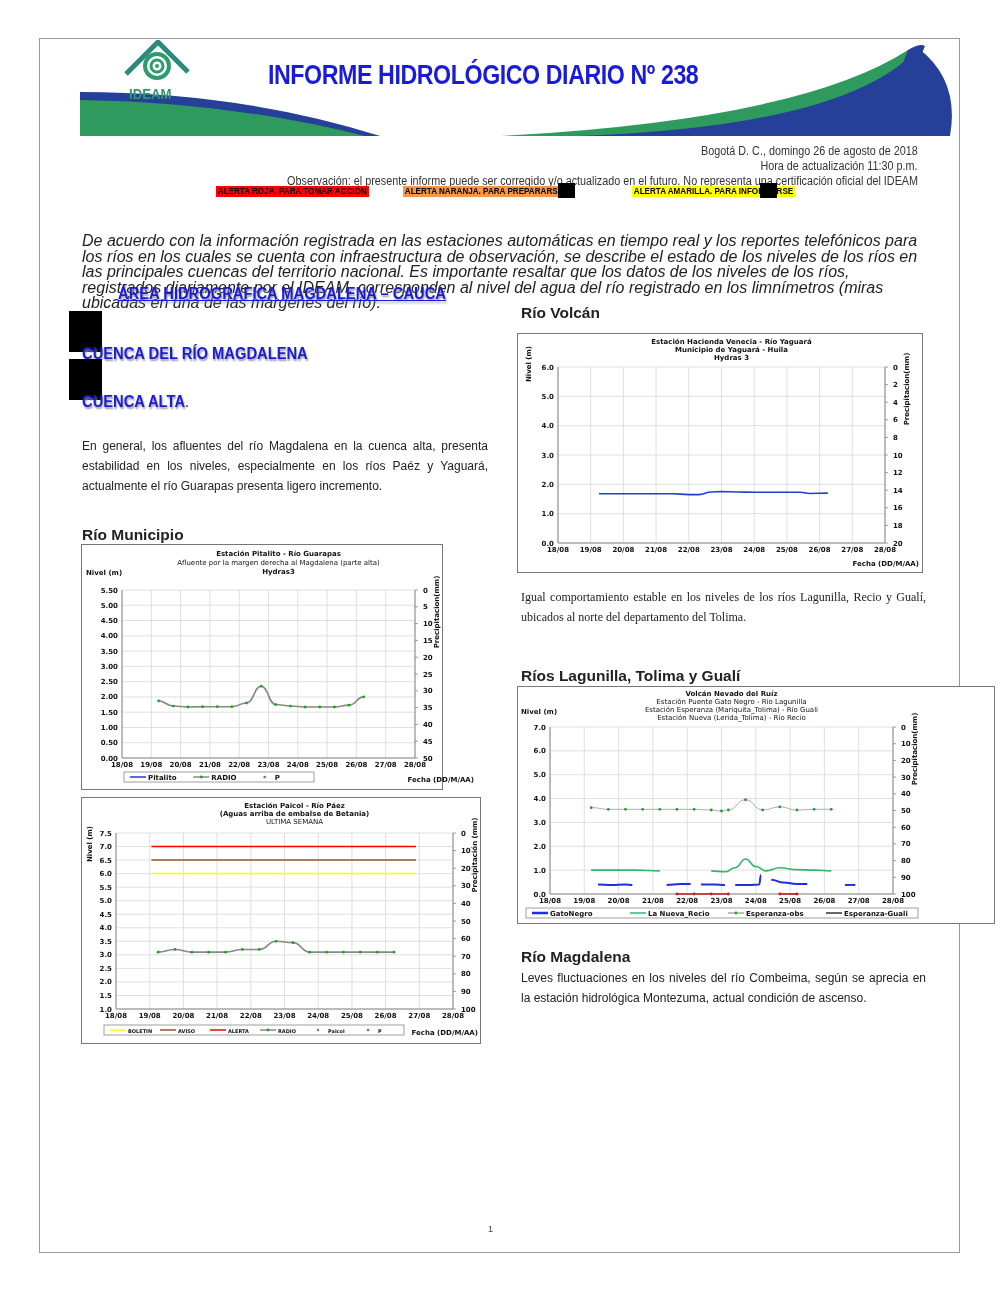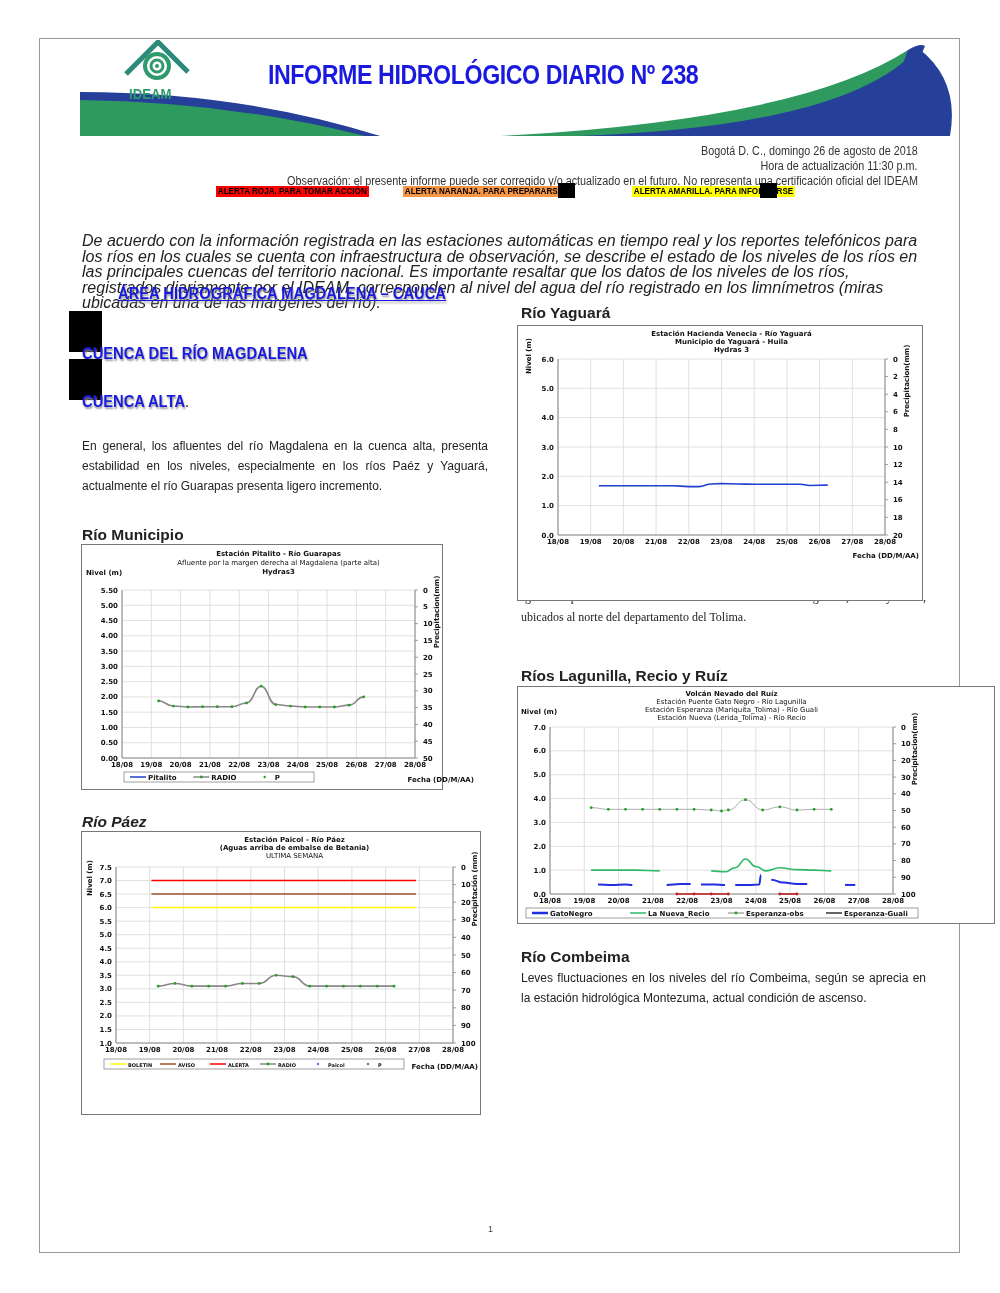--- a/index.html
+++ b/index.html
@@ -62,24 +62,24 @@
 <div class="blk" style="left:69px;top:311px;width:33px;height:41px;"></div>
 <div class="h-cuenca" style="top:345px;">CUENCA DEL RÍO MAGDALENA</div>
 <div class="blk" style="left:69px;top:359px;width:33px;height:41px;"></div>
 <div class="h-cuenca" style="top:393px;">
   <span>CUENCA ALTA</span><span style="color:#222;text-shadow:none;font-weight:normal;">.</span>
 </div>
 
 <div class="para" style="left:82px;top:436px;width:406px;">En general, los afluentes del río Magdalena en la cuenca alta, presenta estabilidad en los niveles, especialmente en los ríos Paéz y Yaguará, actualmente el río Guarapas presenta ligero incremento.</div>
 <div class="sub" style="left:82px;top:526px;">Río Municipio</div>
 <div class="sub" style="left:82px;top:813px;font-style:italic;">Río Páez</div>
-<div class="sub" style="left:521px;top:304px;">Río Yaguará</div>
+<div class="sub" style="left:521px;top:304px;">Río Volcán</div>
 <div class="para" style="left:521px;top:587px;width:405px;font-family:Liberation Serif, serif;">Igual comportamiento estable en los niveles de los ríos Lagunilla, Recio y Gualí, ubicados al norte del departamento del Tolima.</div>
-<div class="sub" style="left:521px;top:667px;">Ríos Lagunilla, Recio y Ruíz</div>
-<div class="sub" style="left:521px;top:948px;">Río Combeima</div>
+<div class="sub" style="left:521px;top:667px;">Ríos Lagunilla, Tolima y Gualí</div>
+<div class="sub" style="left:521px;top:948px;">Río Magdalena</div>
 <div class="para" style="left:521px;top:968px;width:405px;">Leves fluctuaciones en los niveles del río Combeima, según se aprecia en la estación hidrológica Montezuma, actual condición de ascenso.</div>
 
 <div class="chartbox" style="left:81px;top:544px;width:362px;height:246px;">
   <svg width="398" height="246" id="svg-guarapas">
       <text x="196.5" y="11" text-anchor="middle" font-size="7" font-weight="bold" fill="#111">Estación Pitalito - Río Guarapas</text>
       <text x="196.5" y="20" text-anchor="middle" font-size="7" font-weight="normal" fill="#111">Afluente por la margen derecha al Magdalena (parte alta)</text>
       <text x="196.5" y="29" text-anchor="middle" font-size="7" font-weight="bold" fill="#111">Hydras3</text>
       <line x1="40" y1="45" x2="40" y2="213" stroke="#d8d8d8" stroke-width="0.8"></line>
       <text x="40" y="222" text-anchor="middle" font-size="7" font-weight="bold" fill="#111">18/08</text>
       <line x1="69.3" y1="45" x2="69.3" y2="213" stroke="#d8d8d8" stroke-width="0.8"></line>
@@ -173,21 +173,21 @@
       <rect x="42" y="227" width="190" height="10" fill="#fff" stroke="#888" stroke-width="0.8"></rect>
       <line x1="48" y1="232" x2="64" y2="232" stroke="#1f3fd0" stroke-width="1.5"></line>
       <text x="66" y="234.5" font-size="7" font-weight="bold" fill="#111">Pitalito</text>
       <line x1="111.33333333333334" y1="232" x2="127.33333333333334" y2="232" stroke="#888888" stroke-width="1.5"></line>
       <circle cx="119.33333333333334" cy="232" r="1.4" fill="#22a022"></circle>
       <text x="129.33333333333334" y="234.5" font-size="7" font-weight="bold" fill="#111">RADIO</text>
       <circle cx="182.66666666666669" cy="232" r="1.2" fill="#22a022"></circle>
       <text x="192.66666666666669" y="234.5" font-size="7" font-weight="bold" fill="#111">P</text>
     </svg>
 </div>
-<div class="chartbox" style="left:81px;top:831px;width:400px;height:284px;">
+<div class="chartbox" style="left:81px;top:797px;width:400px;height:247px;">
   <svg width="400" height="247" id="svg-paez">
       <text x="212.5" y="10" text-anchor="middle" font-size="7" font-weight="bold" fill="#111">Estación Paicol - Río Páez</text>
       <text x="212.5" y="18" text-anchor="middle" font-size="7" font-weight="bold" fill="#111">(Aguas arriba de embalse de Betania)</text>
       <text x="212.5" y="26" text-anchor="middle" font-size="7" font-weight="normal" fill="#111">ULTIMA SEMANA</text>
       <line x1="34" y1="35" x2="34" y2="211" stroke="#d8d8d8" stroke-width="0.8"></line>
       <text x="34" y="220" text-anchor="middle" font-size="7" font-weight="bold" fill="#111">18/08</text>
       <line x1="67.7" y1="35" x2="67.7" y2="211" stroke="#d8d8d8" stroke-width="0.8"></line>
       <text x="67.7" y="220" text-anchor="middle" font-size="7" font-weight="bold" fill="#111">19/08</text>
       <line x1="101.4" y1="35" x2="101.4" y2="211" stroke="#d8d8d8" stroke-width="0.8"></line>
       <text x="101.4" y="220" text-anchor="middle" font-size="7" font-weight="bold" fill="#111">20/08</text>
@@ -291,21 +291,21 @@
       <text x="146" y="234.5" font-size="5" font-weight="bold" fill="#111">ALERTA</text>
       <line x1="178" y1="232" x2="194" y2="232" stroke="#888888" stroke-width="1.5"></line>
       <circle cx="186" cy="232" r="1.4" fill="#22a022"></circle>
       <text x="196" y="234.5" font-size="5" font-weight="bold" fill="#111">RADIO</text>
       <circle cx="236" cy="232" r="1.2" fill="#4a7fd0"></circle>
       <text x="246" y="234.5" font-size="5" font-weight="bold" fill="#111">Paicol</text>
       <circle cx="286" cy="232" r="1.2" fill="#22a022"></circle>
       <text x="296" y="234.5" font-size="5" font-weight="bold" fill="#111">P</text>
     </svg>
 </div>
-<div class="chartbox" style="left:517px;top:325px;width:406px;height:276px;">
+<div class="chartbox" style="left:517px;top:333px;width:406px;height:240px;">
   <svg width="406" height="240" id="svg-yaguara">
       <text x="213.5" y="10" text-anchor="middle" font-size="7" font-weight="bold" fill="#111">Estación Hacienda Venecia - Río Yaguará</text>
       <text x="213.5" y="18" text-anchor="middle" font-size="7" font-weight="bold" fill="#111">Municipio de Yaguará - Huila</text>
       <text x="213.5" y="26" text-anchor="middle" font-size="7" font-weight="bold" fill="#111">Hydras 3</text>
       <line x1="40" y1="33" x2="40" y2="209" stroke="#d8d8d8" stroke-width="0.8"></line>
       <text x="40" y="218" text-anchor="middle" font-size="7" font-weight="bold" fill="#111">18/08</text>
       <line x1="72.7" y1="33" x2="72.7" y2="209" stroke="#d8d8d8" stroke-width="0.8"></line>
       <text x="72.7" y="218" text-anchor="middle" font-size="7" font-weight="bold" fill="#111">19/08</text>
       <line x1="105.4" y1="33" x2="105.4" y2="209" stroke="#d8d8d8" stroke-width="0.8"></line>
       <text x="105.4" y="218" text-anchor="middle" font-size="7" font-weight="bold" fill="#111">20/08</text>

